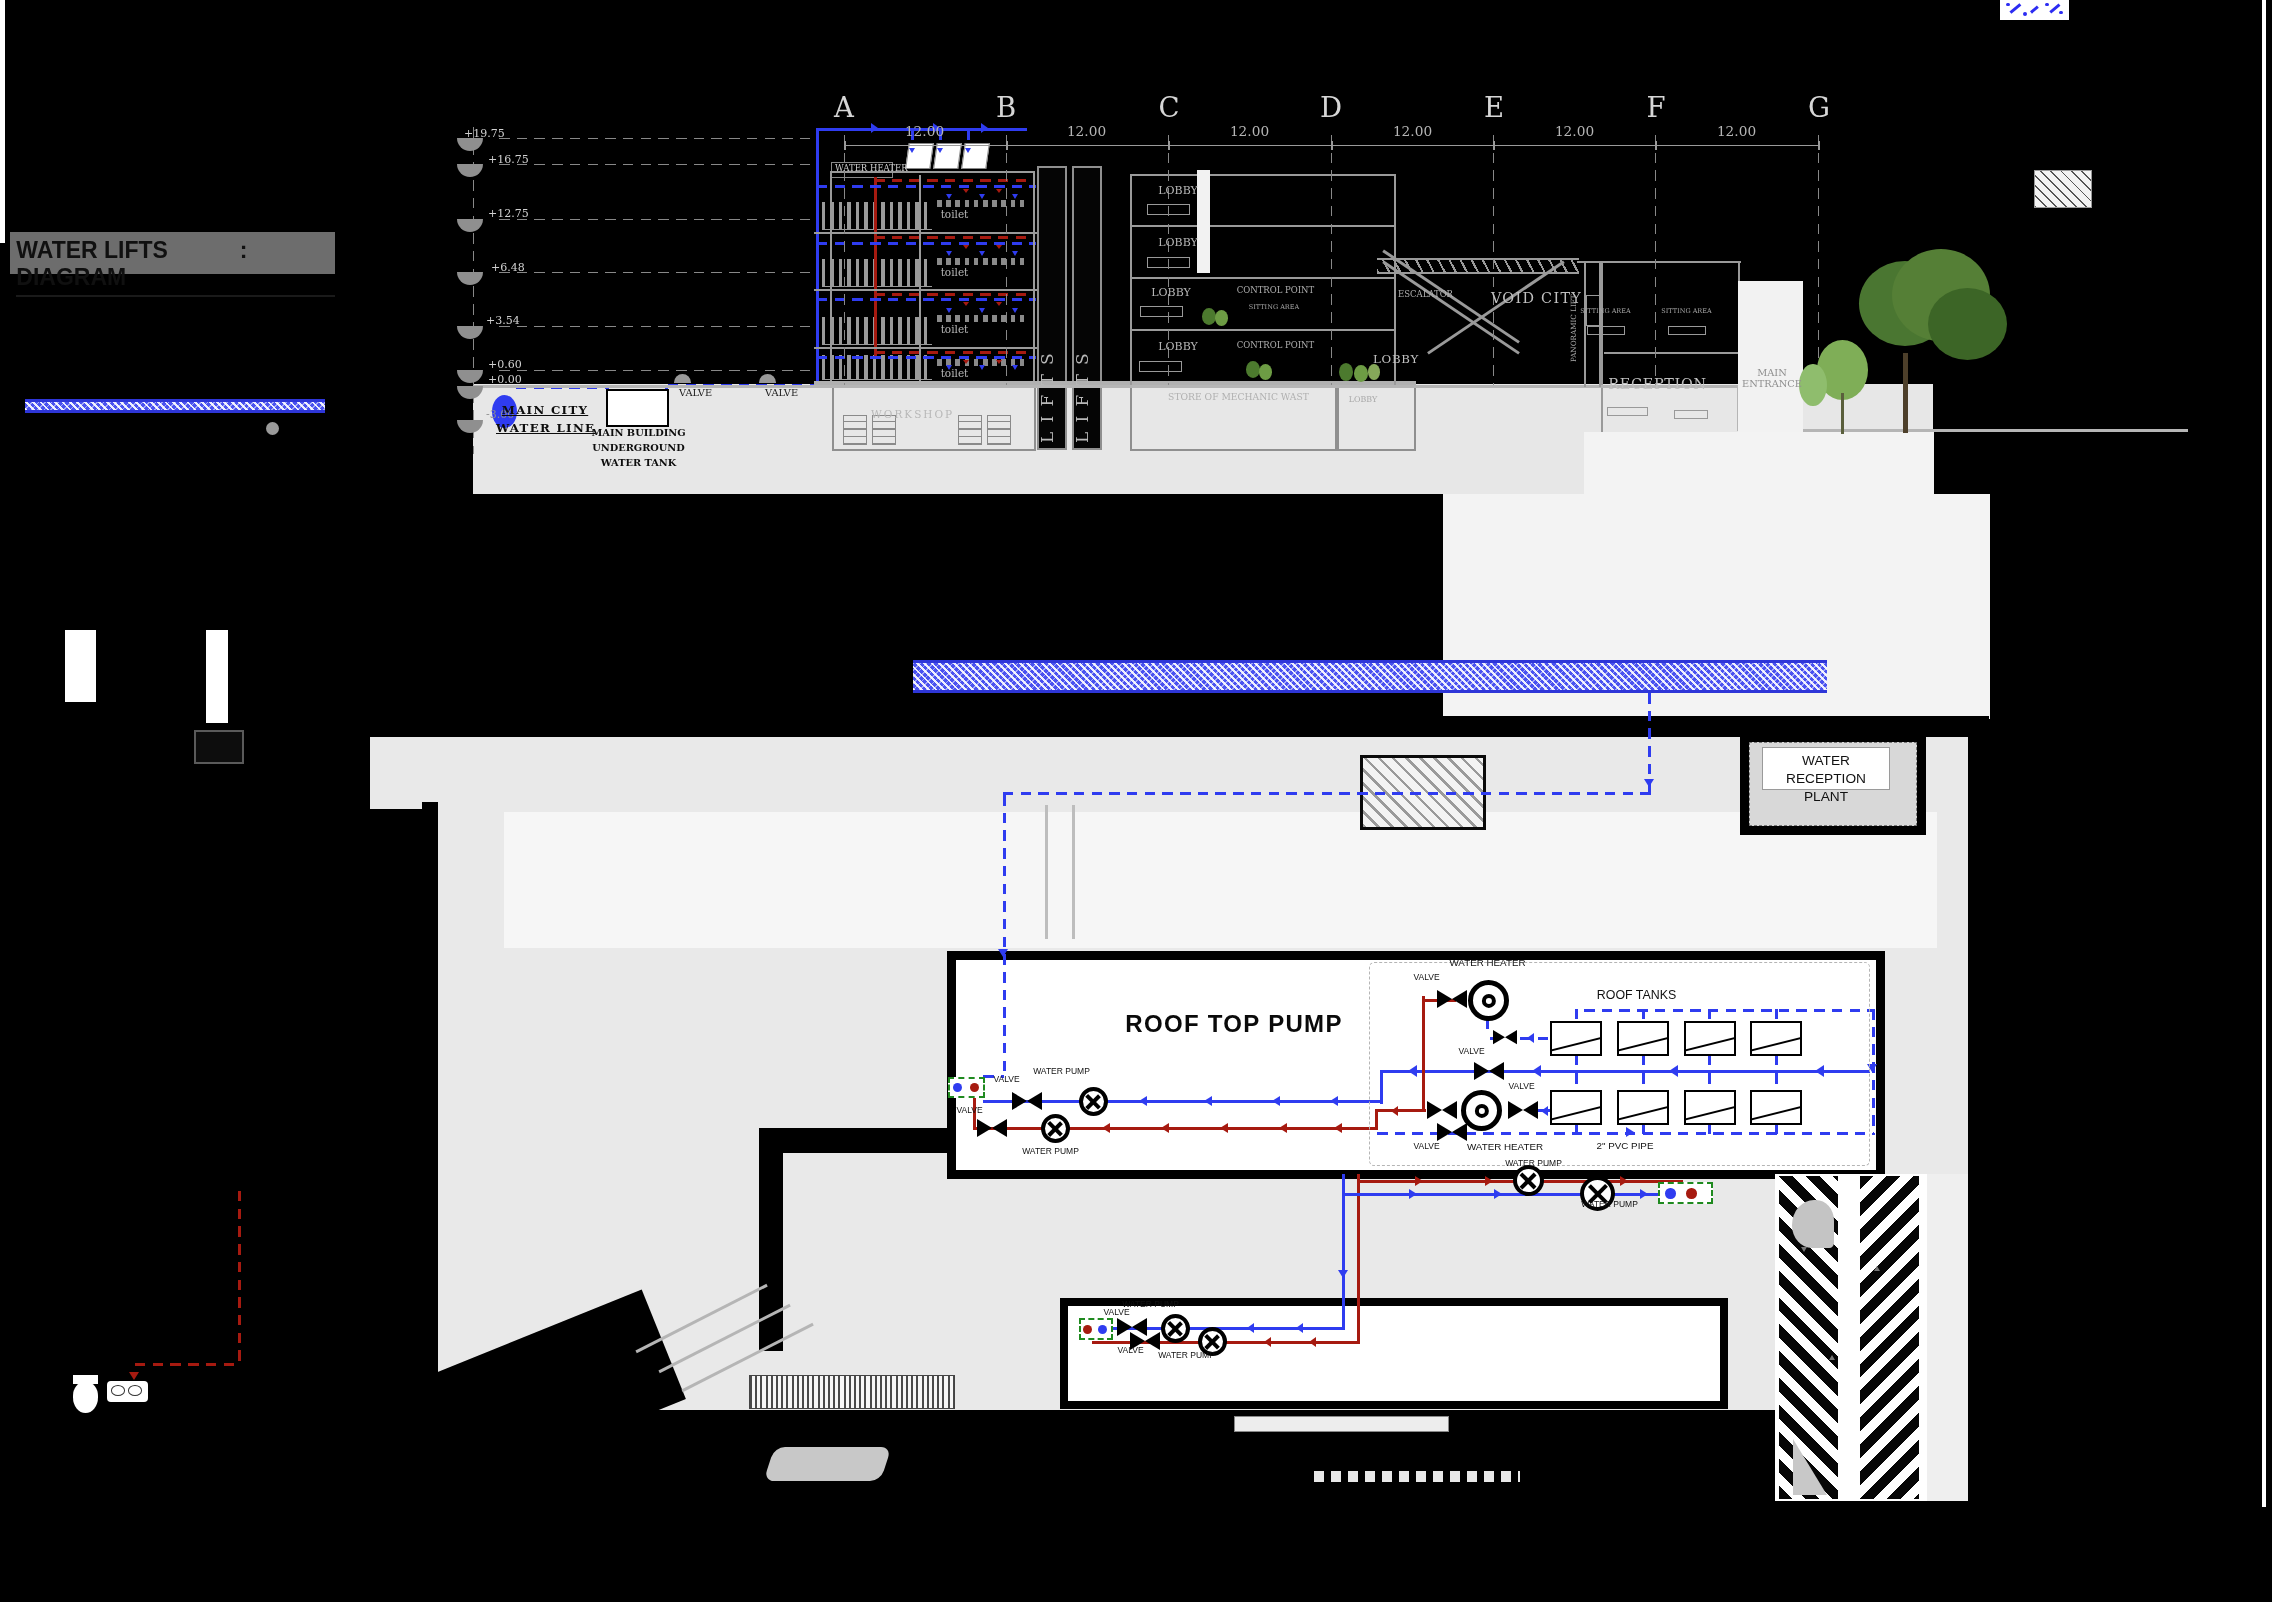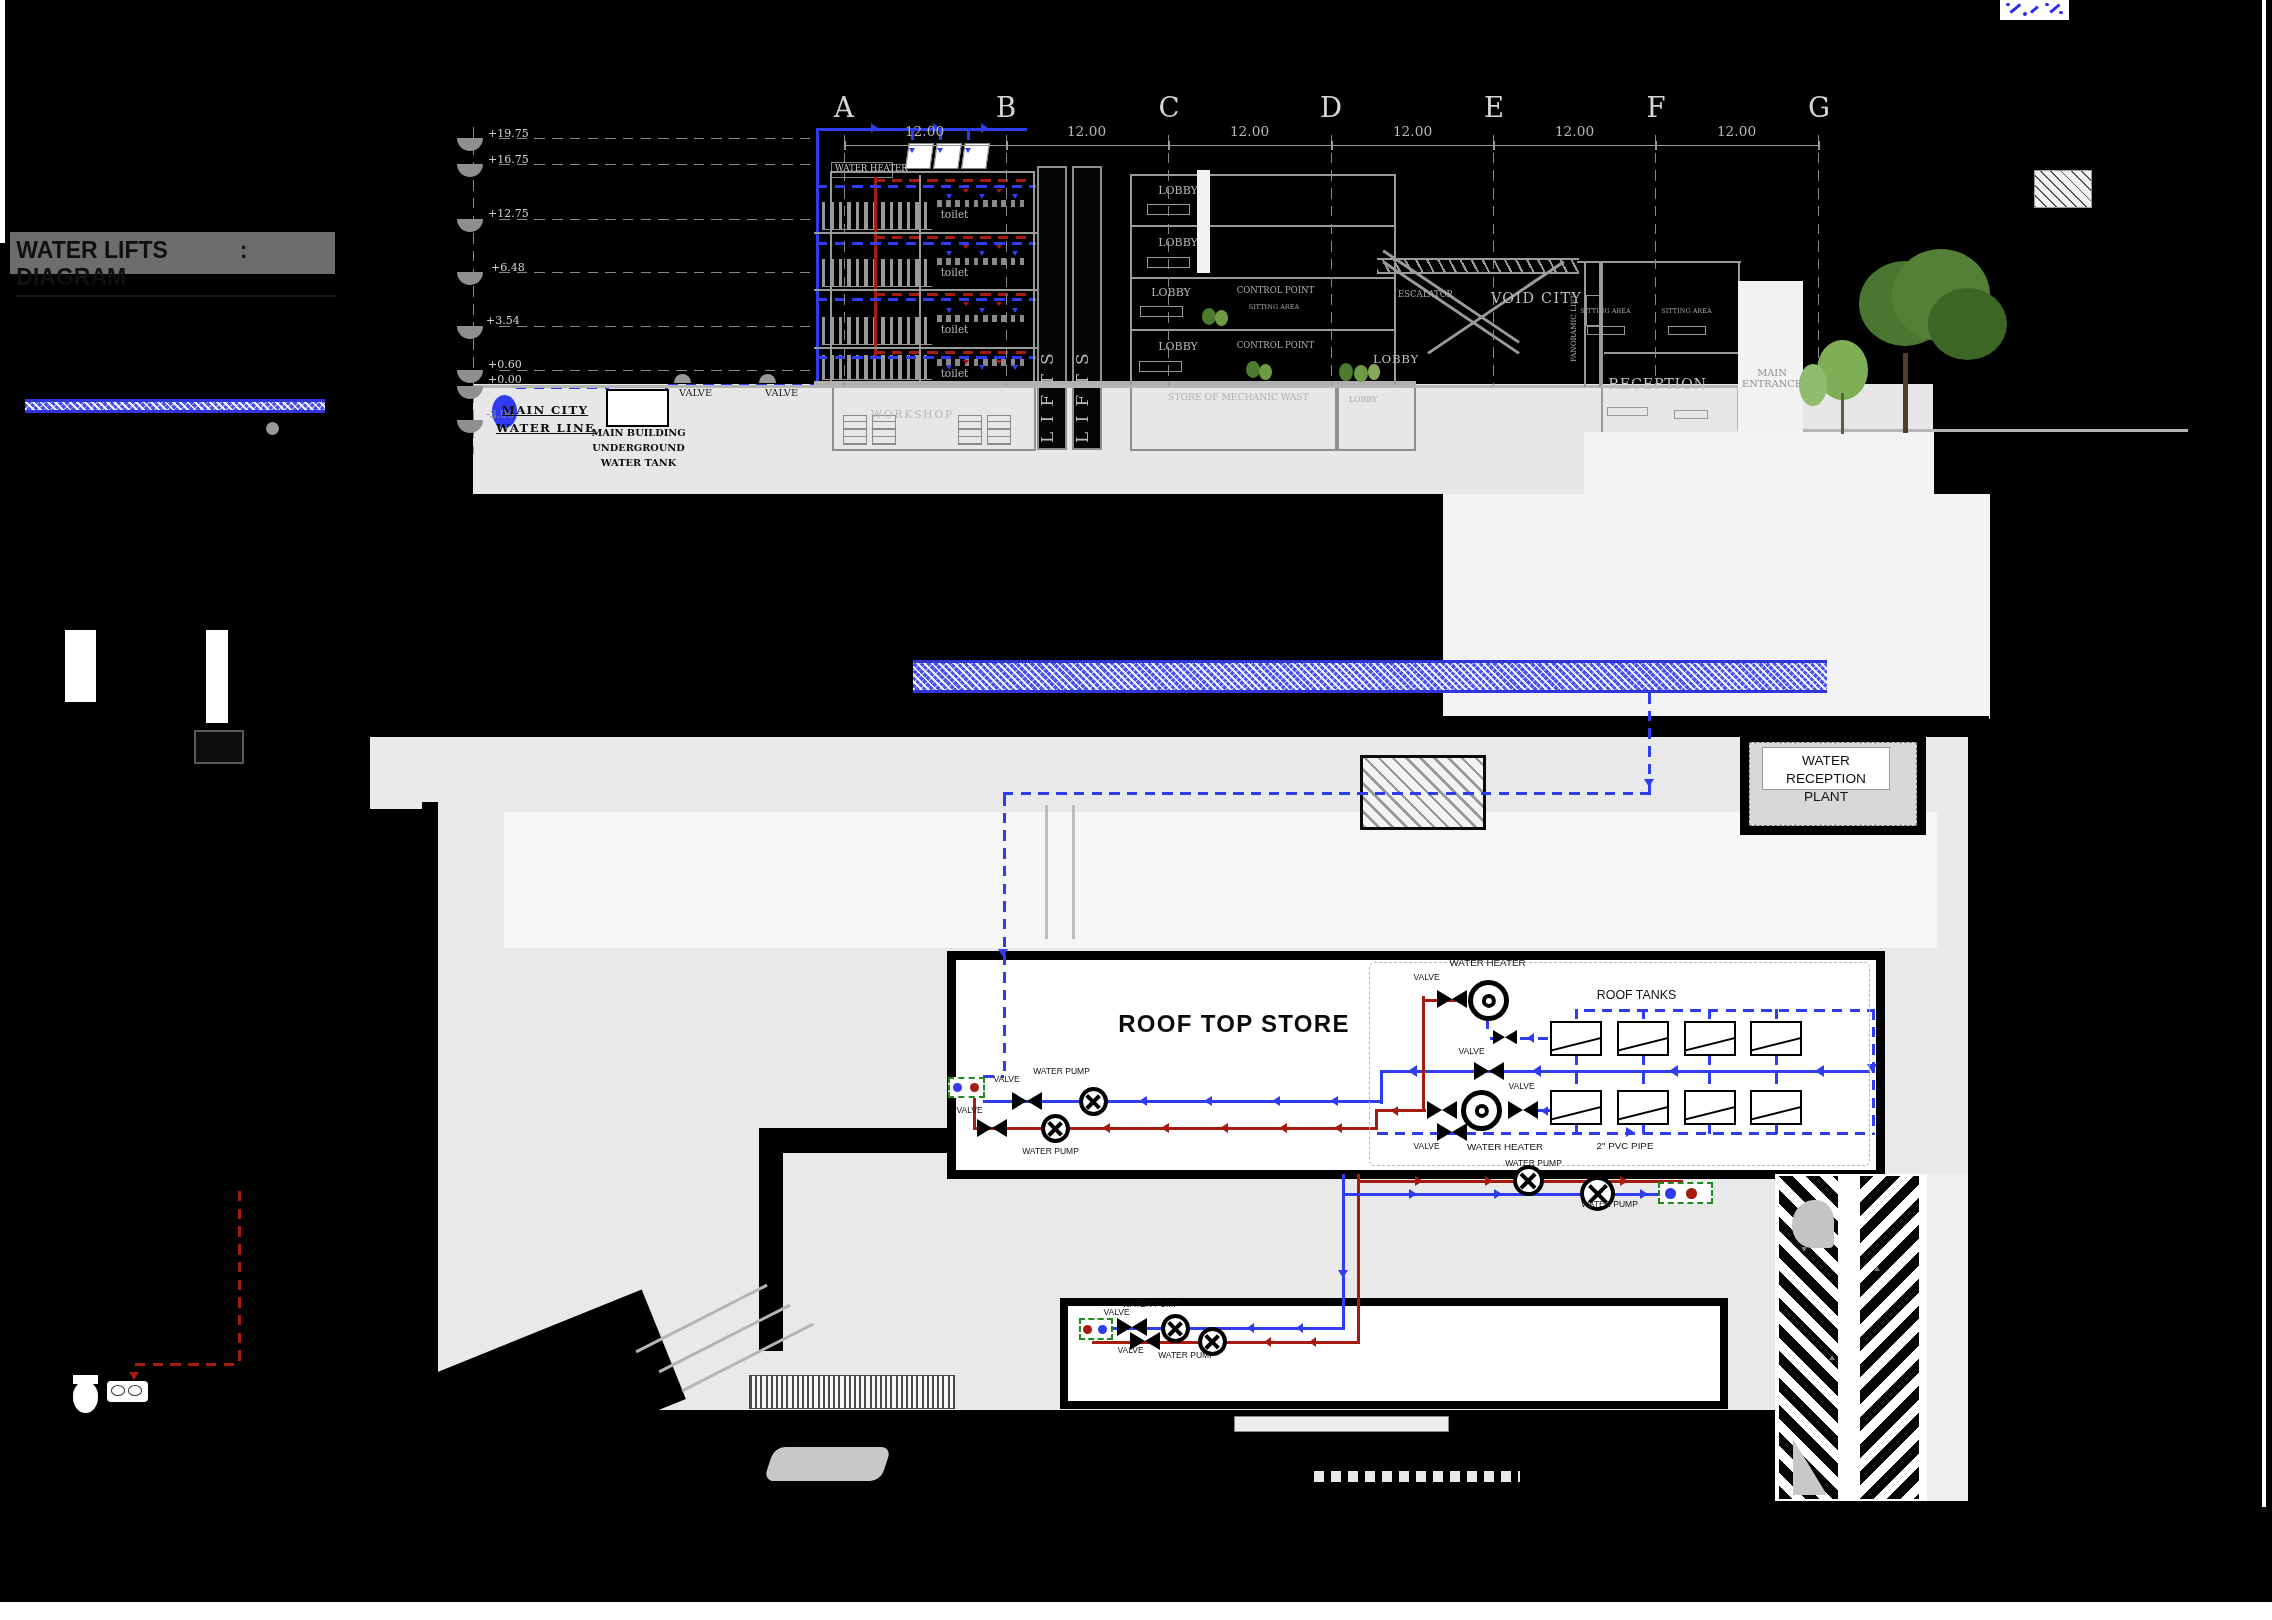--- a/index.html
+++ b/index.html
@@ -40,21 +40,21 @@
 
 <div id="stage">
   <div class="titlebar">
     <span class="tt">WATER LIFTS DIAGRAM</span>
     <span class="tc">:</span>
   </div>
   <div class="wtpbox sans">
     <div>WATER RECEPTION</div>
     <div>PLANT</div>
   </div>
-  <div class="rtitle sans">ROOF TOP STORE</div>
+  <div class="rtitle sans">ROOF TOP PUMP</div>
 <div class="sh" style="left: 0px; top: 0px; width: 5.2px; height: 243px; background: rgb(255, 255, 255); box-sizing: border-box;"></div>
     <div class="sh" style="left: 0px; top: 1602px; width: 2273px; height: 18.3px; background: rgb(255, 255, 255); box-sizing: border-box;"></div>
     <div class="sh" style="left: 2262px; top: 0px; width: 3.9px; height: 1507px; background: rgb(255, 255, 255); box-sizing: border-box;"></div>
     <div class="sh" style="left: 2000px; top: 0px; width: 69px; height: 19.6px; background: rgb(255, 255, 255); box-sizing: border-box;"></div>
     <div class="sh" style="left: 2009px; top: 6.5px; width: 13px; height: 3.3px; background: rgb(44, 44, 242); transform: rotate(-40deg); box-sizing: border-box;"></div>
     <div class="sh" style="left: 2030px; top: 7.9px; width: 9.2px; height: 3.3px; background: rgb(44, 44, 242); transform: rotate(-40deg); box-sizing: border-box;"></div>
     <div class="sh" style="left: 2049px; top: 6.5px; width: 11.8px; height: 3.3px; background: rgb(44, 44, 242); transform: rotate(-40deg); box-sizing: border-box;"></div>
     <div class="sh" style="left: 2034px; top: 170px; width: 58px; height: 38px; background: repeating-linear-gradient(45deg, rgb(85, 85, 85) 0px, rgb(85, 85, 85) 1.3px, transparent 1.3px, transparent 7.2px) rgb(243, 243, 243); border: 1.3px solid rgb(153, 153, 153); box-sizing: border-box;"></div>
     <div class="sh" style="left: 473px; top: 384px; width: 1460px; height: 110px; background: rgb(231, 231, 231); box-sizing: border-box;"></div>
     <div class="sh" style="left: 1584px; top: 432px; width: 350px; height: 62px; background: rgb(243, 243, 243); box-sizing: border-box;"></div>
@@ -444,21 +444,21 @@
     <div class="lbl ser" style="left: 1318px; top: 92px; font-size: 27.5px; color: rgb(214, 214, 214); width: 26px; text-align: center;">D</div>
     <div class="lbl ser" style="left: 1481px; top: 92px; font-size: 27.5px; color: rgb(214, 214, 214); width: 26px; text-align: center;">E</div>
     <div class="lbl ser" style="left: 1643px; top: 92px; font-size: 27.5px; color: rgb(214, 214, 214); width: 26px; text-align: center;">F</div>
     <div class="lbl ser" style="left: 1806px; top: 92px; font-size: 27.5px; color: rgb(214, 214, 214); width: 26px; text-align: center;">G</div>
     <div class="lbl ser" style="left: 892px; top: 124px; font-size: 13.7px; color: rgb(181, 181, 181); width: 65px; text-align: center;">12.00</div>
     <div class="lbl ser" style="left: 1054px; top: 124px; font-size: 13.7px; color: rgb(181, 181, 181); width: 65px; text-align: center;">12.00</div>
     <div class="lbl ser" style="left: 1217px; top: 124px; font-size: 13.7px; color: rgb(181, 181, 181); width: 65px; text-align: center;">12.00</div>
     <div class="lbl ser" style="left: 1380px; top: 124px; font-size: 13.7px; color: rgb(181, 181, 181); width: 65px; text-align: center;">12.00</div>
     <div class="lbl ser" style="left: 1542px; top: 124px; font-size: 13.7px; color: rgb(181, 181, 181); width: 65px; text-align: center;">12.00</div>
     <div class="lbl ser" style="left: 1704px; top: 124px; font-size: 13.7px; color: rgb(181, 181, 181); width: 65px; text-align: center;">12.00</div>
-    <div class="lbl ser" style="left: 488px; top: 128px; font-size: 11px; color: rgb(208, 208, 208);">+19.75</div>
+    <div class="lbl ser" style="left: 464px; top: 128px; font-size: 11px; color: rgb(208, 208, 208);">+19.75</div>
     <div class="lbl ser" style="left: 488px; top: 154px; font-size: 11px; color: rgb(208, 208, 208);">+16.75</div>
     <div class="lbl ser" style="left: 488px; top: 208px; font-size: 11px; color: rgb(208, 208, 208);">+12.75</div>
     <div class="lbl ser" style="left: 491px; top: 262px; font-size: 11px; color: rgb(208, 208, 208);">+6.48</div>
     <div class="lbl ser" style="left: 486px; top: 315px; font-size: 11px; color: rgb(208, 208, 208);">+3.54</div>
     <div class="lbl ser" style="left: 488px; top: 359px; font-size: 11px; color: rgb(208, 208, 208);">+0.60</div>
     <div class="lbl ser" style="left: 488px; top: 374px; font-size: 11px; color: rgb(208, 208, 208);">+0.00</div>
     <div class="lbl ser" style="left: 486px; top: 409px; font-size: 11px; color: rgb(143, 143, 143);">-3.00</div>
     <div class="lbl ser" style="left: 835px; top: 164px; font-size: 8.5px; color: rgb(207, 207, 207);">WATER HEATER</div>
     <div class="lbl ser" style="left: 935px; top: 208px; font-size: 10.5px; color: rgb(184, 184, 184); width: 39px; text-align: center;">toilet</div>
     <div class="lbl ser" style="left: 935px; top: 266px; font-size: 10.5px; color: rgb(184, 184, 184); width: 39px; text-align: center;">toilet</div>

